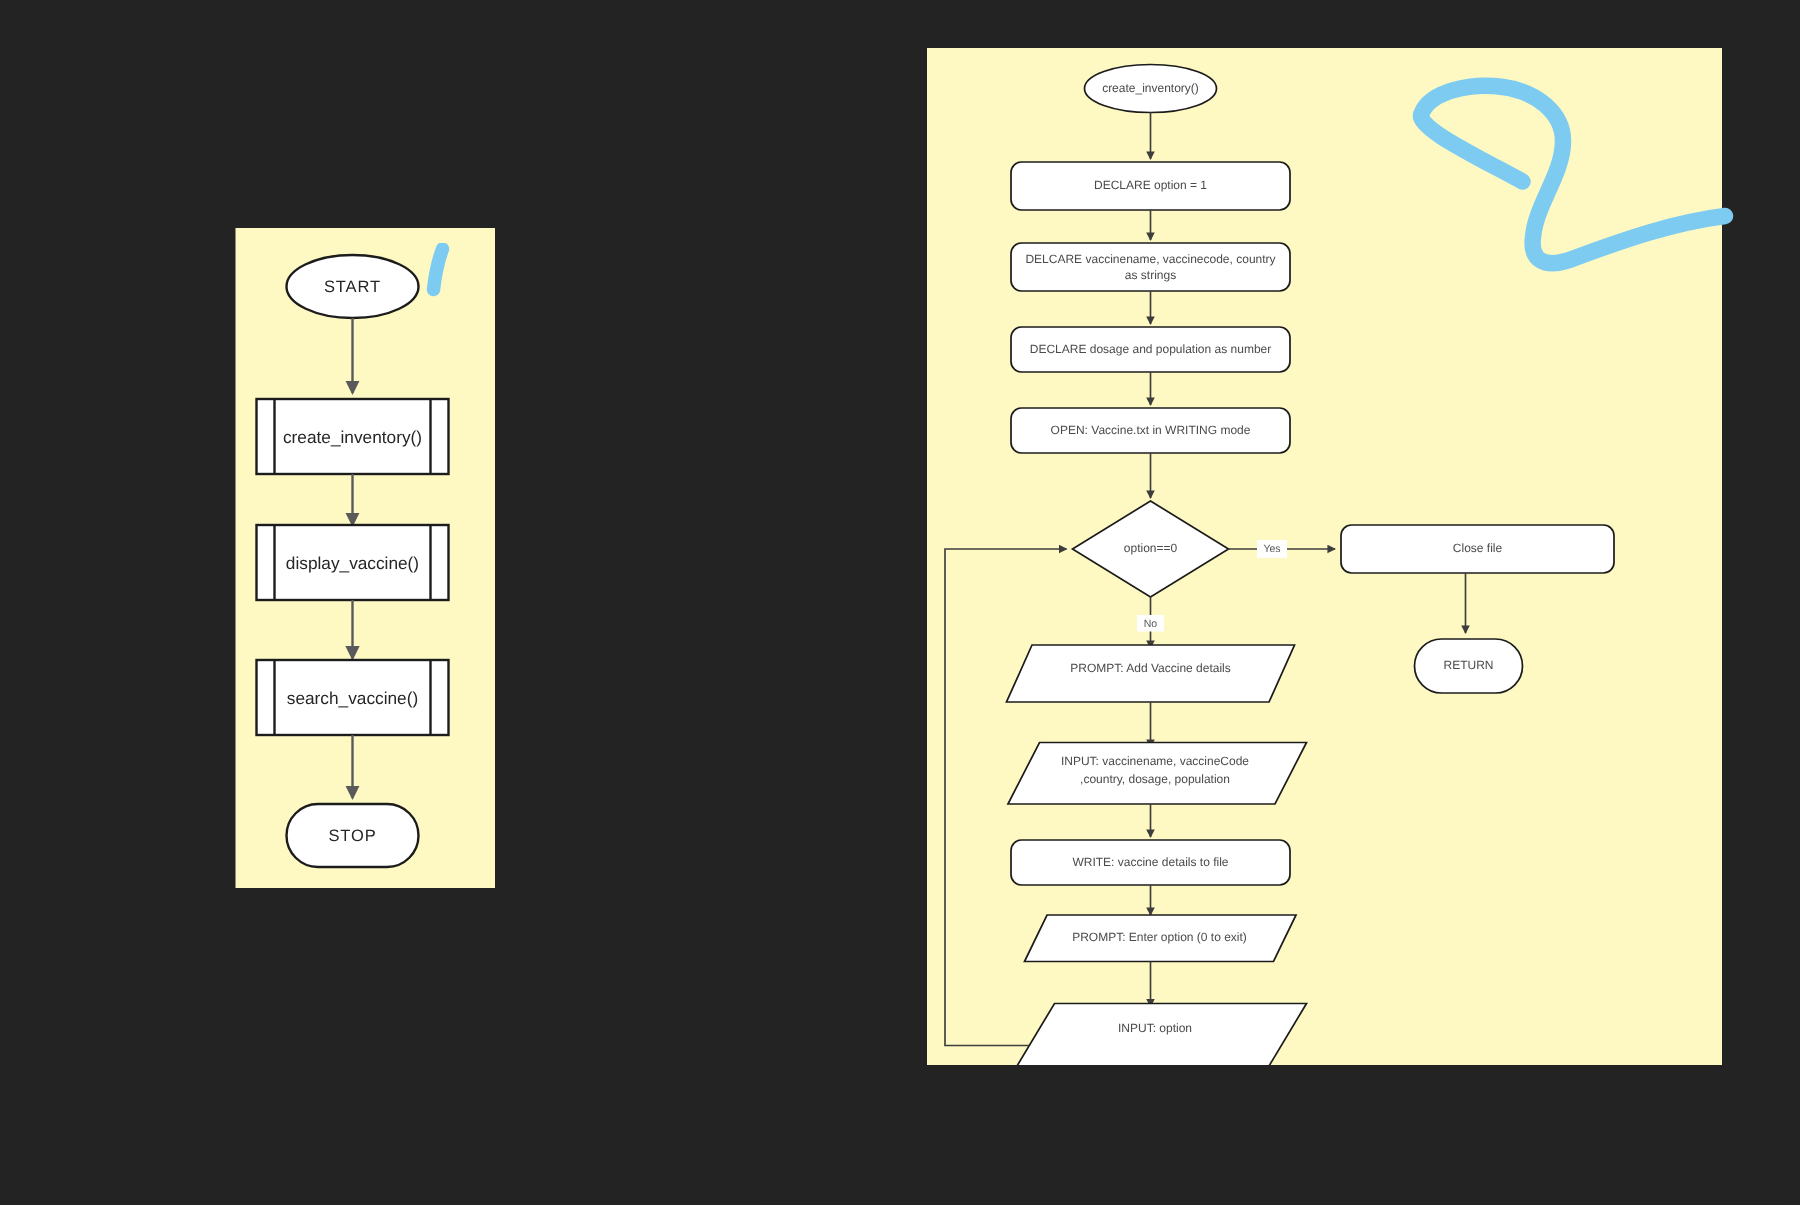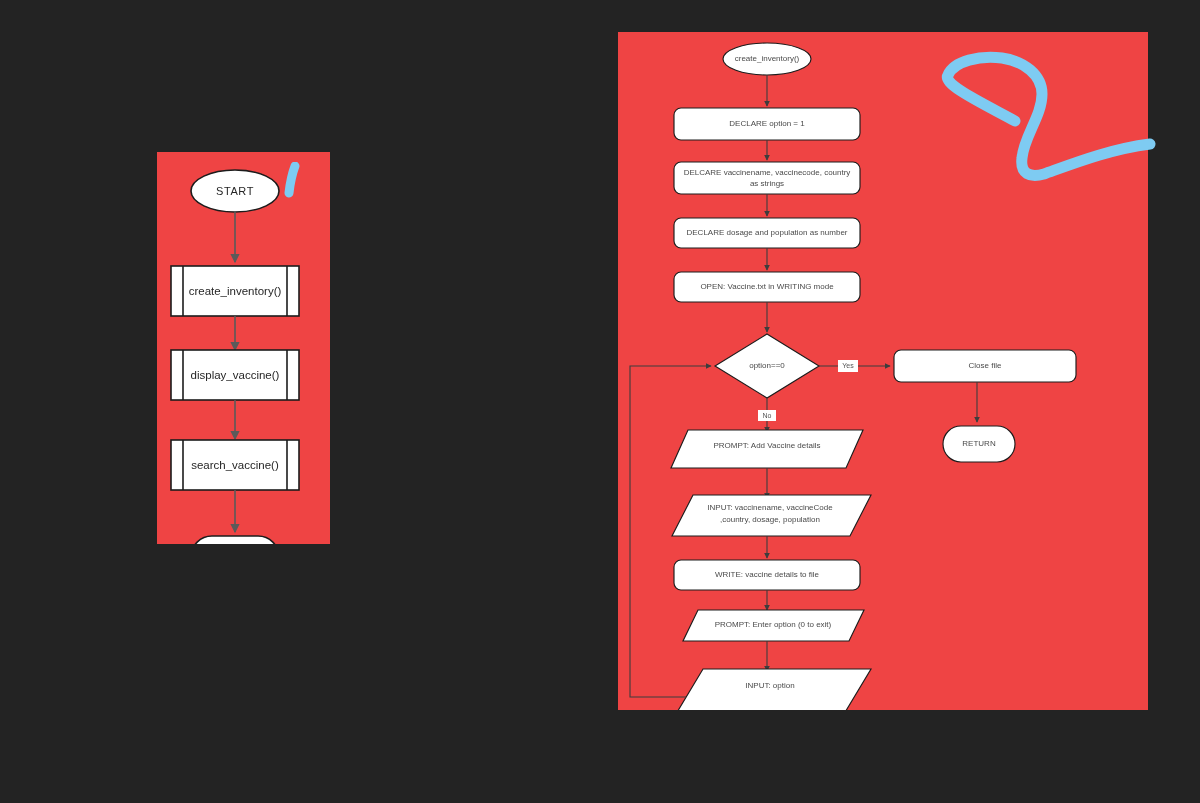--- a/index.html
+++ b/index.html
@@ -12,28 +12,28 @@
     font-family: "Liberation Sans", sans-serif;
   }
   #canvas {
     position: relative;
     width: 1200px;
     height: 803px;
     background: #232323;
   }
   .panel {
     position: absolute;
-    background: #ef4444;
+    background: #fef9c3;
     overflow: hidden;
   }
   #panel-left {
     left: 157px;
     top: 152px;
     width: 173px;
-    height: 392px;
+    height: 440px;
   }
   #panel-right {
     left: 618px;
     top: 32px;
     width: 530px;
     height: 678px;
   }
   .panel svg {
     position: absolute;
     left: 0;

